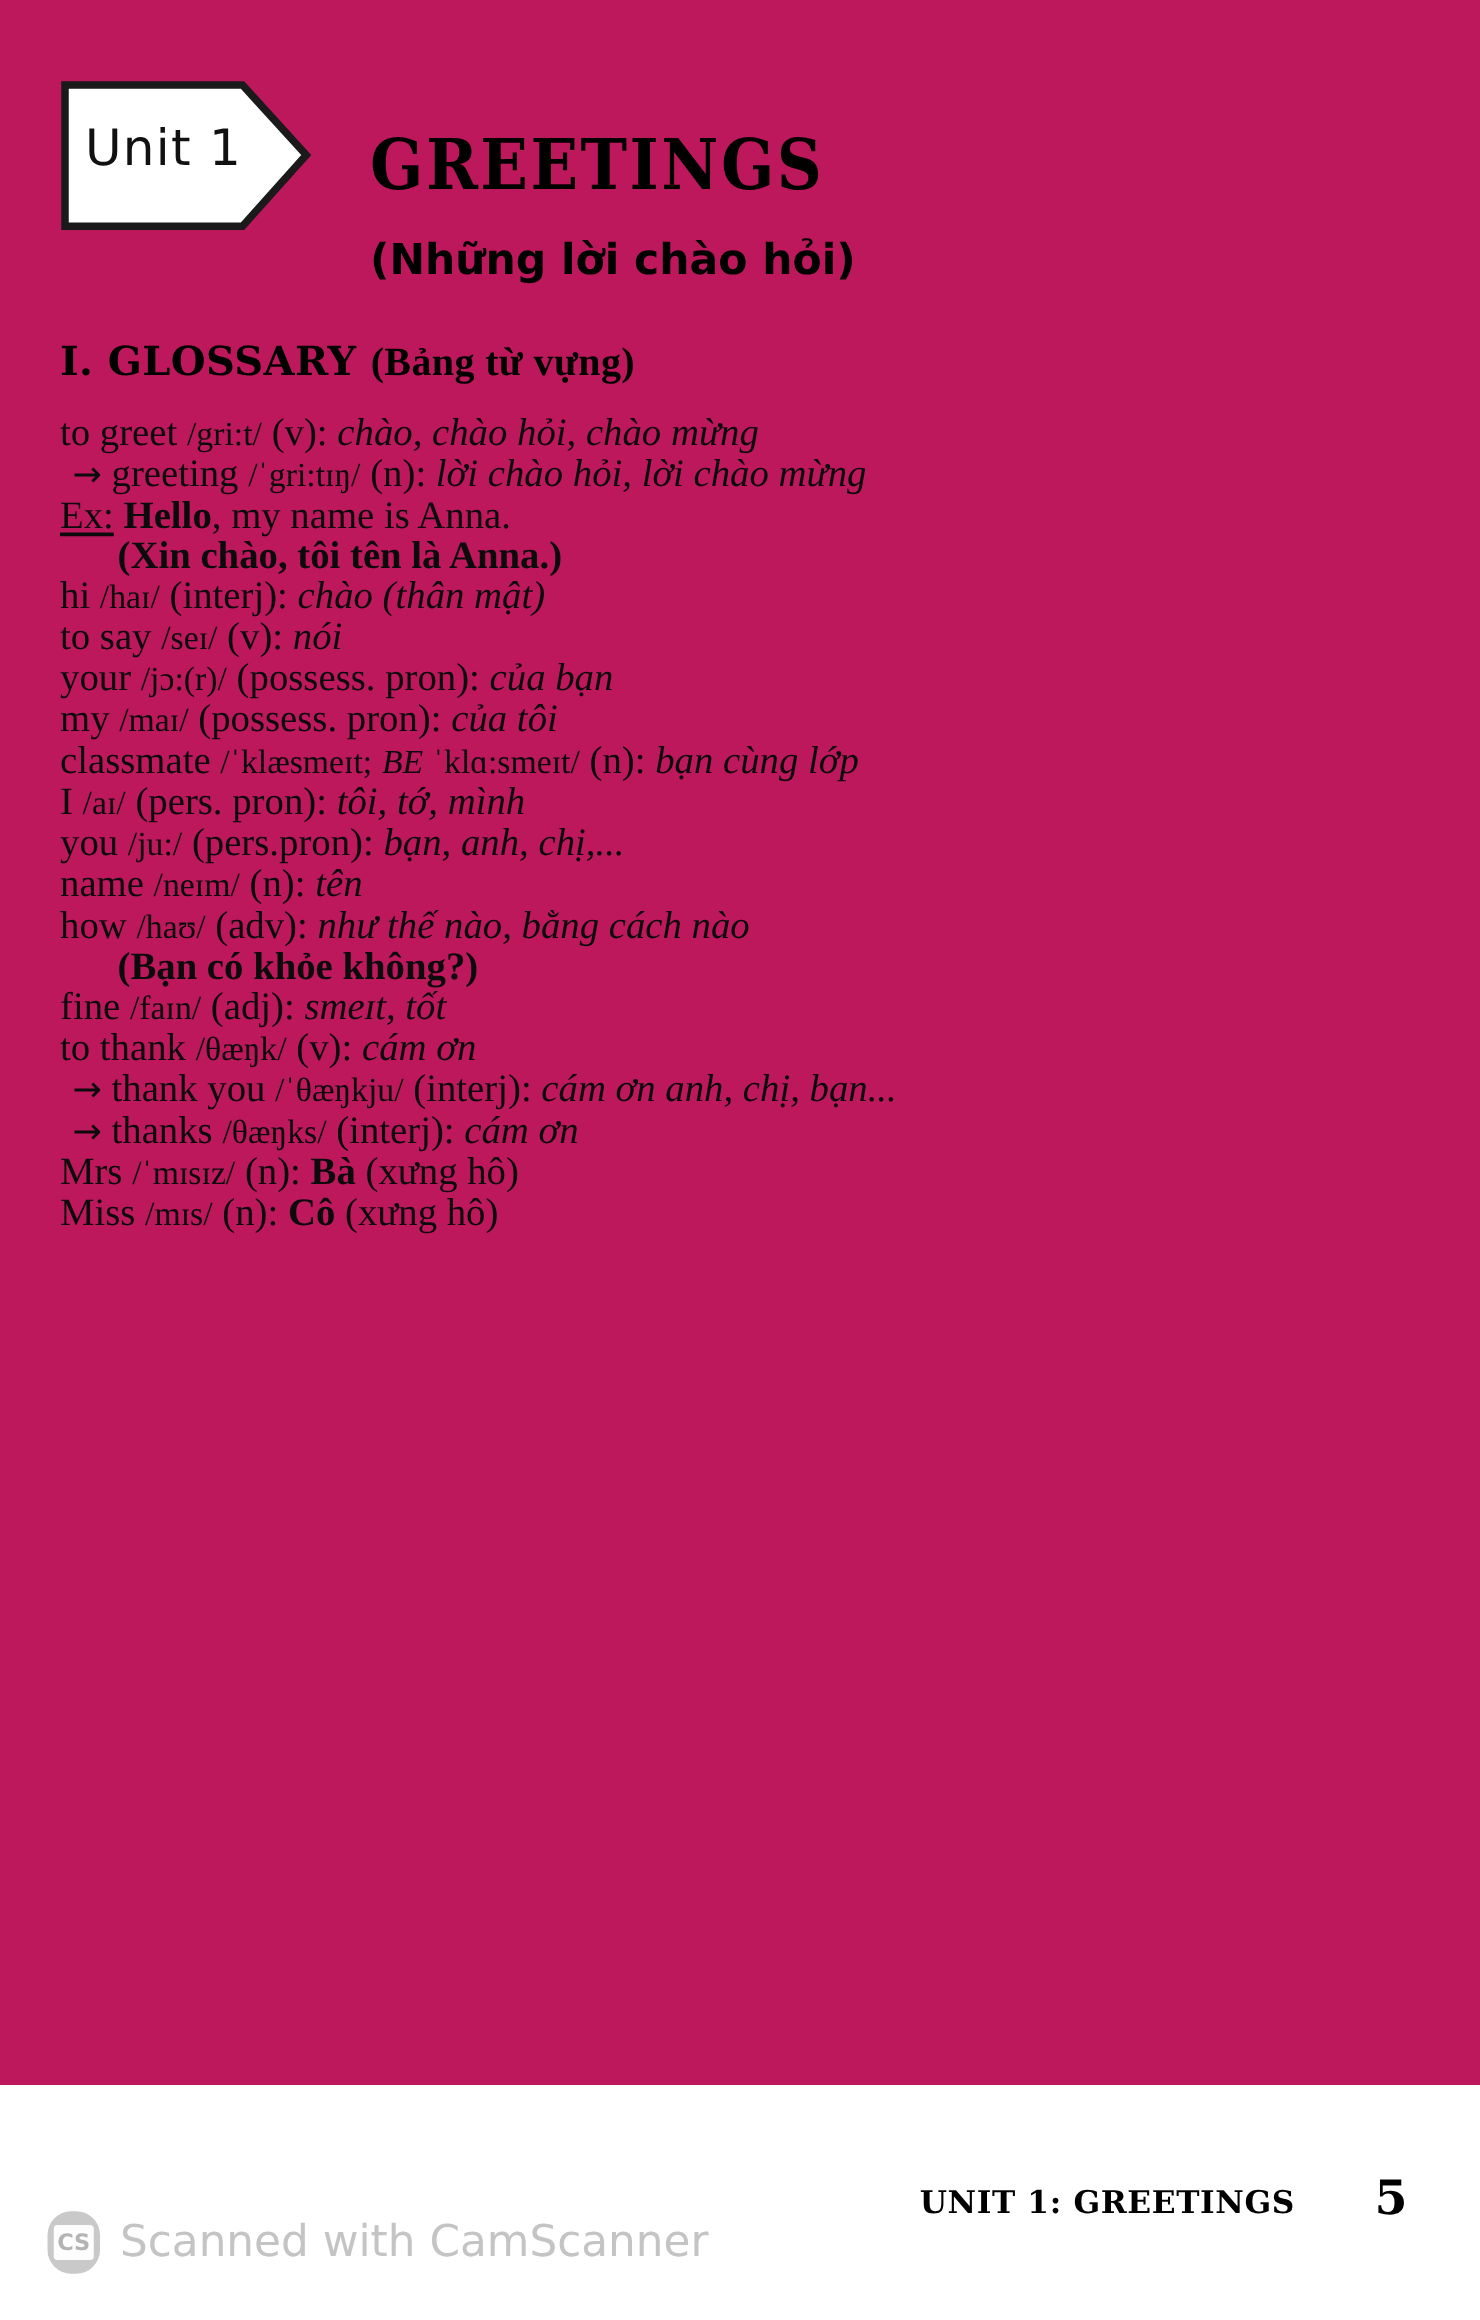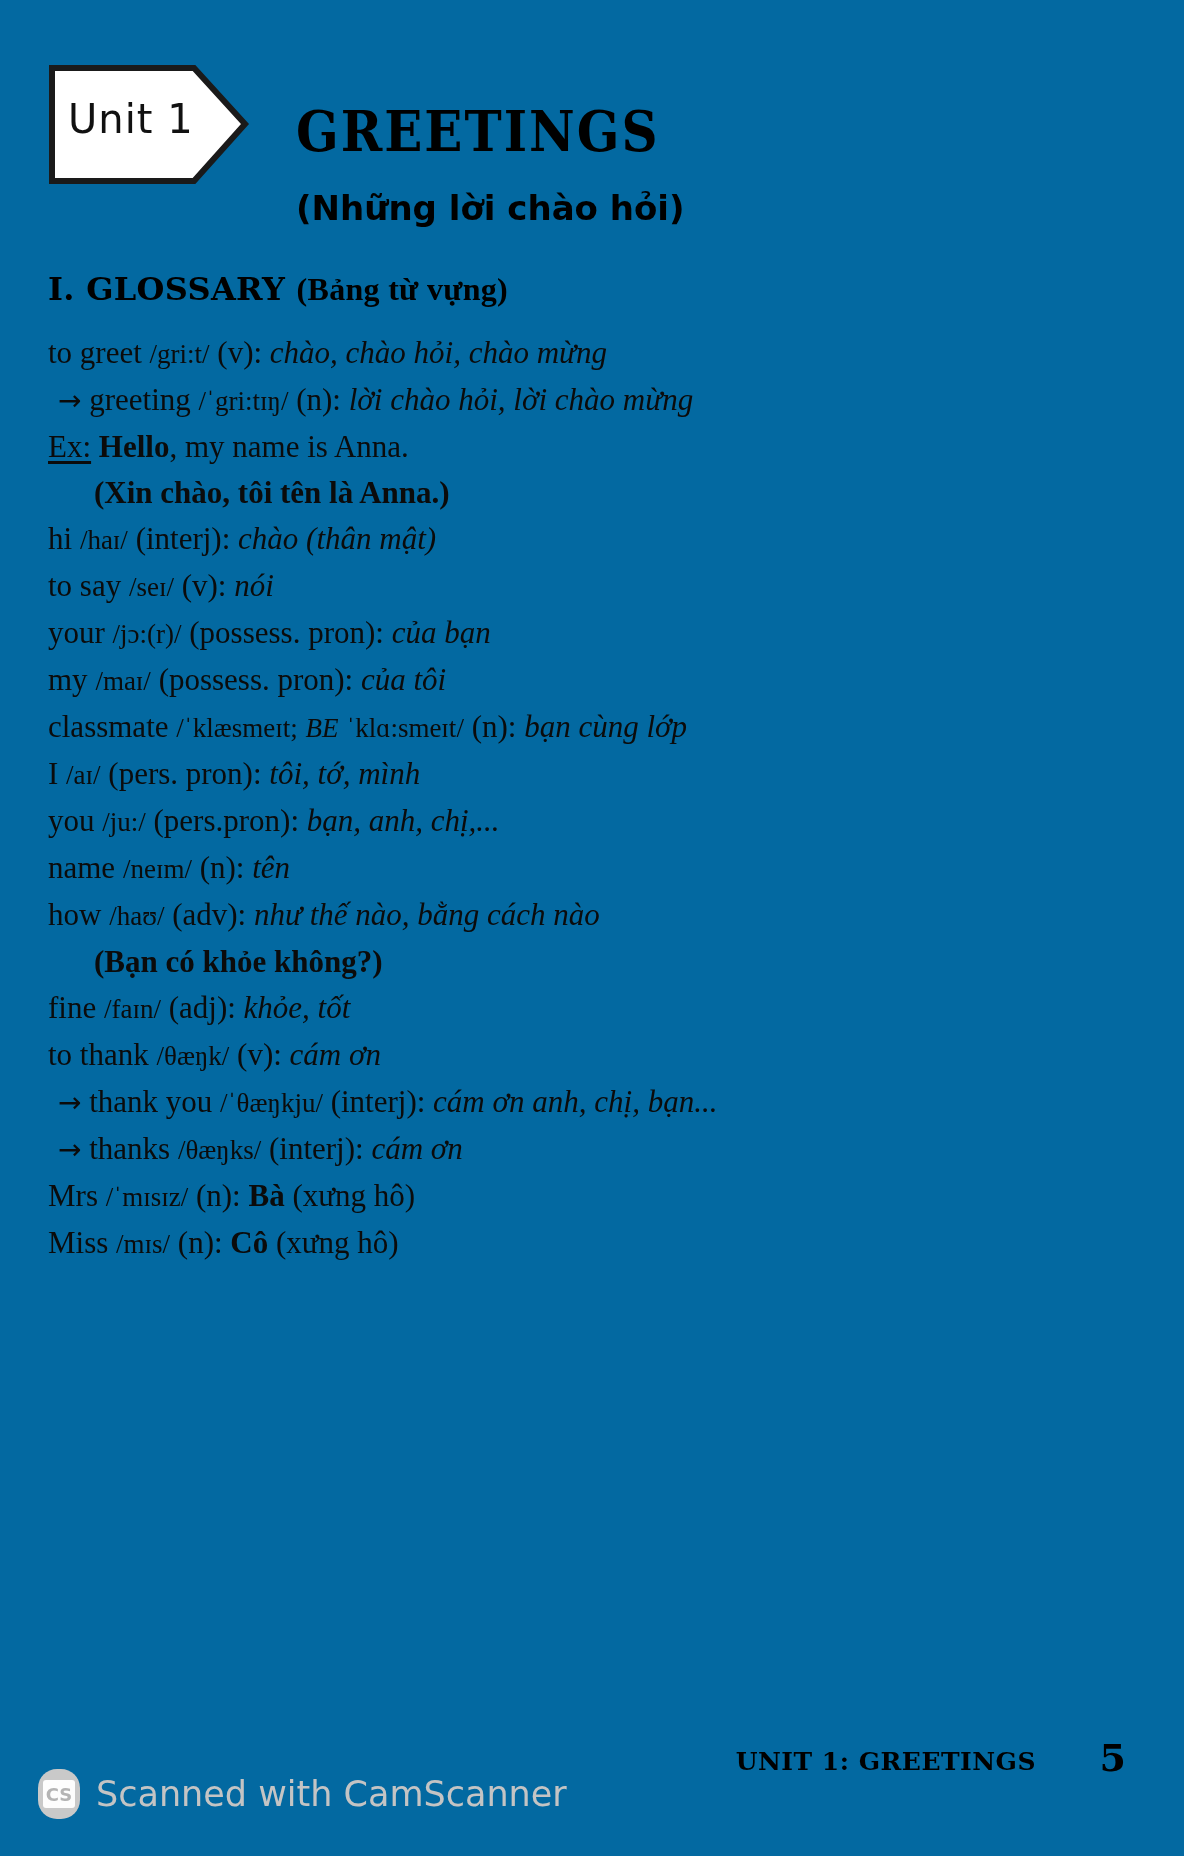--- a/index.html
+++ b/index.html
@@ -11,22 +11,22 @@
     width: 1184px;
     height: 1856px;
     font-family: "Liberation Serif", "DejaVu Serif", serif;
     color: #0a0a0a;
     position: relative;
     overflow: hidden;
   }
   .page {
     position: relative;
     width: 1184px;
-    height: 1856px;
-    background: #0369a1;
+    height: 1668px;
+    background: #be185d;
   }
 
   
   .header {
     position: relative;
     height: 250px;
   }
   .unit-badge {
     position: absolute;
     left: 46px;
@@ -89,21 +89,21 @@
   }
 
   .glossary {
     position: absolute;
     left: 48px;
     top: 330px;
     width: 1090px;
   }
   .entry {
     font-size: 31px;
-    line-height: 46px;
+    line-height: 32px;
     white-space: nowrap;
     color: #0b0b0b;
   }
   .entry.indent-arrow { padding-left: 10px; }
   .entry.indent-ex    { padding-left: 46px; }
 
   .hw      { font-family: "Liberation Serif", serif; }
   .ipa     { font-family: "Liberation Serif", serif; font-size: 27px; }
   .pos     { font-family: "Liberation Serif", serif; }
   .vn-it   { font-family: "Liberation Serif", serif; font-style: italic; }
@@ -213,21 +213,21 @@
       <div class="entry"><span class="hw">hi</span> <span class="ipa">/haɪ/</span> <span class="pos">(interj):</span> <span class="vn-it">chào (thân mật)</span></div>
       <div class="entry"><span class="hw">to say</span> <span class="ipa">/seɪ/</span> <span class="pos">(v):</span> <span class="vn-it">nói</span></div>
       <div class="entry"><span class="hw">your</span> <span class="ipa">/jɔ:(r)/</span> <span class="pos">(possess. pron):</span> <span class="vn-it">của bạn</span></div>
       <div class="entry"><span class="hw">my</span> <span class="ipa">/maɪ/</span> <span class="pos">(possess. pron):</span> <span class="vn-it">của tôi</span></div>
       <div class="entry"><span class="hw">classmate</span> <span class="ipa">/ˈklæsmeɪt;</span> <span class="ipa be-it">BE</span> <span class="ipa">ˈklɑ:smeɪt/</span> <span class="pos">(n):</span> <span class="vn-it">bạn cùng lớp</span></div>
       <div class="entry"><span class="hw">I</span> <span class="ipa">/aɪ/</span> <span class="pos">(pers. pron):</span> <span class="vn-it">tôi, tớ, mình</span></div>
       <div class="entry"><span class="hw">you</span> <span class="ipa">/ju:/</span> <span class="pos">(pers.pron):</span> <span class="vn-it">bạn, anh, chị,...</span></div>
       <div class="entry"><span class="hw">name</span> <span class="ipa">/neɪm/</span> <span class="pos">(n):</span> <span class="vn-it">tên</span></div>
       <div class="entry"><span class="hw">how</span> <span class="ipa">/haʊ/</span> <span class="pos">(adv):</span> <span class="vn-it">như thế nào, bằng cách nào</span></div>
       <div class="entry indent-ex"><span class="vn-it-b">(Bạn có khỏe không?)</span></div>
-      <div class="entry"><span class="hw">fine</span> <span class="ipa">/faɪn/</span> <span class="pos">(adj):</span> <span class="vn-it">khỏe, tốt</span></div>
+      <div class="entry"><span class="hw">fine</span> <span class="ipa">/faɪn/</span> <span class="pos">(adj):</span> <span class="vn-it">smeɪt, tốt</span></div>
       <div class="entry"><span class="hw">to thank</span> <span class="ipa">/θæŋk/</span> <span class="pos">(v):</span> <span class="vn-it">cám ơn</span></div>
       <div class="entry indent-arrow"><span class="arrow">→</span> <span class="hw">thank you</span> <span class="ipa">/ˈθæŋkju/</span> <span class="pos">(interj):</span> <span class="vn-it">cám ơn anh, chị, bạn...</span></div>
       <div class="entry indent-arrow"><span class="arrow">→</span> <span class="hw">thanks</span> <span class="ipa">/θæŋks/</span> <span class="pos">(interj):</span> <span class="vn-it">cám ơn</span></div>
       <div class="entry"><span class="hw">Mrs</span> <span class="ipa">/ˈmɪsɪz/</span> <span class="pos">(n):</span> <span class="vn-it-b">Bà</span> <span>(xưng hô)</span></div>
       <div class="entry"><span class="hw">Miss</span> <span class="ipa">/mɪs/</span> <span class="pos">(n):</span> <span class="vn-it-b">Cô</span> <span>(xưng hô)</span></div>
     </div>
 
   <div class="footer">
     <div class="watermark">
       <div class="cs-logo">

